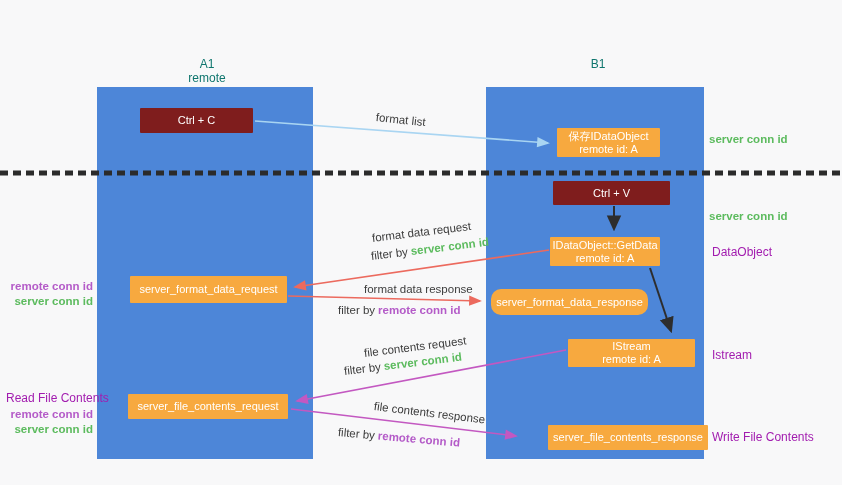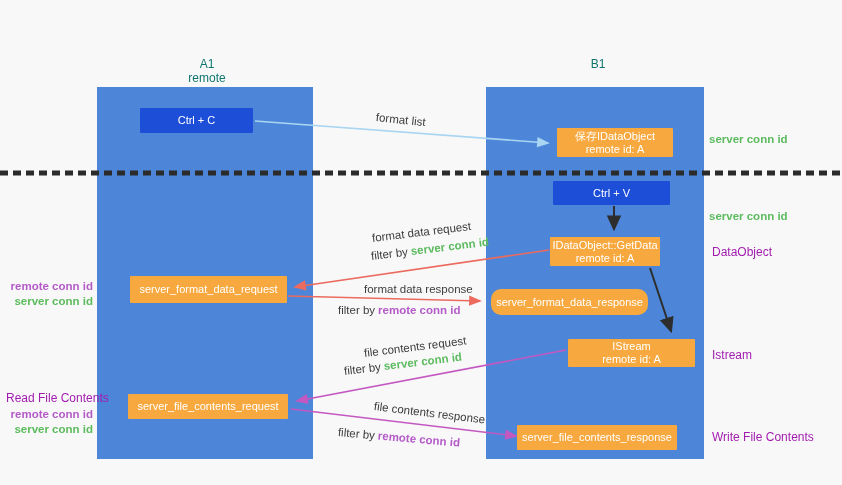--- a/index.html
+++ b/index.html
@@ -50,21 +50,21 @@
     display: flex;
     flex-direction: column;
     align-items: center;
     justify-content: center;
     text-align: center;
     color: #ffffff;
     font-size: 11px;
     line-height: 13px;
     border-radius: 1px;
   }
-  .node.green  { background: #1d4ed8; }
+  .node.green  { background: #7f1d1d; }
   .node.orange { background: #f7a93f; }
   .edge-label {
     position: absolute;
     z-index: 3;
     white-space: nowrap;
     font-size: 11.5px;
     color: #3d3d3d;
     transform-origin: left center;
   }
   .rot-up   { transform: rotate(-7deg); }
@@ -147,21 +147,21 @@
 
     <line x1="566" y1="350" x2="297" y2="401" stroke="#c358c1" stroke-width="1.6" marker-end="url(#m-magenta)"></line>
 
     <line x1="291" y1="409" x2="516" y2="436" stroke="#c358c1" stroke-width="1.6" marker-end="url(#m-magenta)"></line>
   </svg>
 
   <div class="node green" style="left:140px; top:108px; width:113px; height:25px;">
     <div>Ctrl + C</div>
   </div>
 
-  <div class="node orange" style="left:557px; top:128px; width:116px; height:29px;">
+  <div class="node orange" style="left:557px; top:128px; width:103px; height:29px;">
     <div>保存IDataObject</div>
     <div>remote id: A</div>
   </div>
 
   <div class="node green" style="left:553px; top:181px; width:117px; height:24px;">
     <div>Ctrl + V</div>
   </div>
 
   <div class="node orange" style="left:550px; top:237px; width:110px; height:29px;">
     <div>IDataObject::GetData</div>
@@ -178,21 +178,21 @@
 
   <div class="node orange" style="left:568px; top:339px; width:127px; height:28px;">
     <div>IStream</div>
     <div>remote id: A</div>
   </div>
 
   <div class="node orange" style="left:128px; top:394px; width:160px; height:25px;">
     <div>server_file_contents_request</div>
   </div>
 
-  <div class="node orange" style="left:517px; top:425px; width:160px; height:25px;text-align:right;">
+  <div class="node orange" style="left:548px; top:425px; width:160px; height:25px;text-align:right;">
     <div>server_file_contents_response</div>
   </div>
 
   <div class="edge-label rot-dn6" style="left:376px; top:111px;">format list</div>
 
   <div class="edge-label rot-up" style="left:372px; top:232px;">format data request</div>
   <div class="edge-label rot-up" style="left:371px; top:250px;">
     <span>filter by</span><span class="key-green">server conn id</span>
   </div>
 

